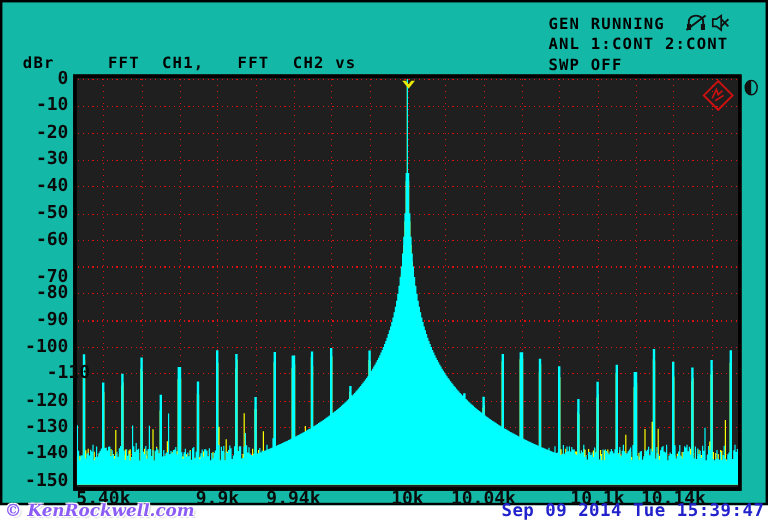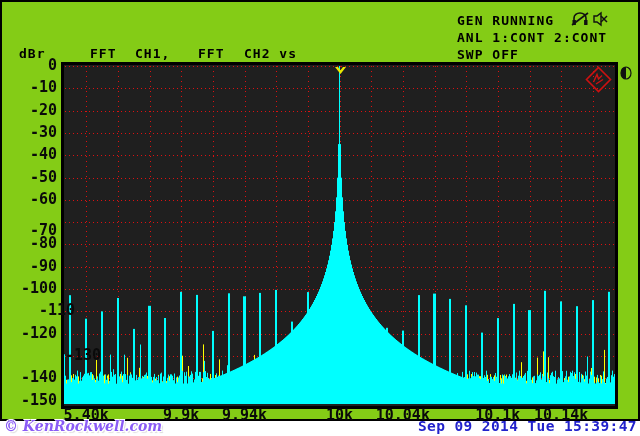--- a/index.html
+++ b/index.html
@@ -3,21 +3,21 @@
 <meta charset="utf-8">
 <style>
   html,body{margin:0;padding:0;}
   body{
     width:640px;height:436px;position:relative;background:#ffffff;
     font-family:"DejaVu Sans Mono","Liberation Mono",monospace;
     -webkit-font-smoothing:none;overflow:hidden;
   }
   .window{
     position:absolute;left:0;top:0;width:640px;height:421px;
-    background:#84cc16;border:2px solid #000;box-sizing:border-box;
+    background:#14b8a6;border:2px solid #000;box-sizing:border-box;
   }
   .hdr-txt{
     position:absolute;font-size:13px;font-weight:bold;color:#000;
     letter-spacing:1px;white-space:pre;line-height:14px;
   }
   .status-line{position:absolute;left:455px;font-size:13px;font-weight:bold;color:#000;letter-spacing:1px;white-space:pre;}
   .plot-frame{
     position:absolute;left:59px;top:60px;width:557px;height:347px;
     border:3px solid #000;box-sizing:border-box;background:#1f1f1f;
   }
@@ -148,21 +148,21 @@
       <div class="ylabel" style="top: 121.92px;">-30</div>
       <div class="ylabel" style="top: 144.227px;">-40</div>
       <div class="ylabel" style="top: 166.533px;">-50</div>
       <div class="ylabel" style="top: 188.84px;">-60</div>
       <div class="ylabel" style="top: 220px;">-70</div>
       <div class="ylabel" style="top: 233.453px;">-80</div>
       <div class="ylabel" style="top: 255.76px;">-90</div>
       <div class="ylabel" style="top: 278.067px;">-100</div>
       <div class="ylabel" style="top: 300.373px; margin-left: 18px;">-110</div>
       <div class="ylabel" style="top: 322.68px;">-120</div>
-      <div class="ylabel" style="top: 344.987px; padding-left: 44px;">-130</div>
+      <div class="ylabel" style="top: 344.987px;">-130</div>
       <div class="ylabel" style="top: 367.293px;">-140</div>
       <div class="ylabel" style="top: 389.6px;">-150</div>
     </div>
   <div id="xlabels">
       <div class="xlabel" style="left: 84.1667px;">5.40k</div>
       <div class="xlabel" style="left: 179.167px;">9.9k</div>
       <div class="xlabel" style="left: 242.5px;">9.94k</div>
       <div class="xlabel" style="left: 337.5px;">10k</div>
       <div class="xlabel" style="left: 400.833px;">10.04k</div>
       <div class="xlabel" style="left: 495.833px;">10.1k</div>

